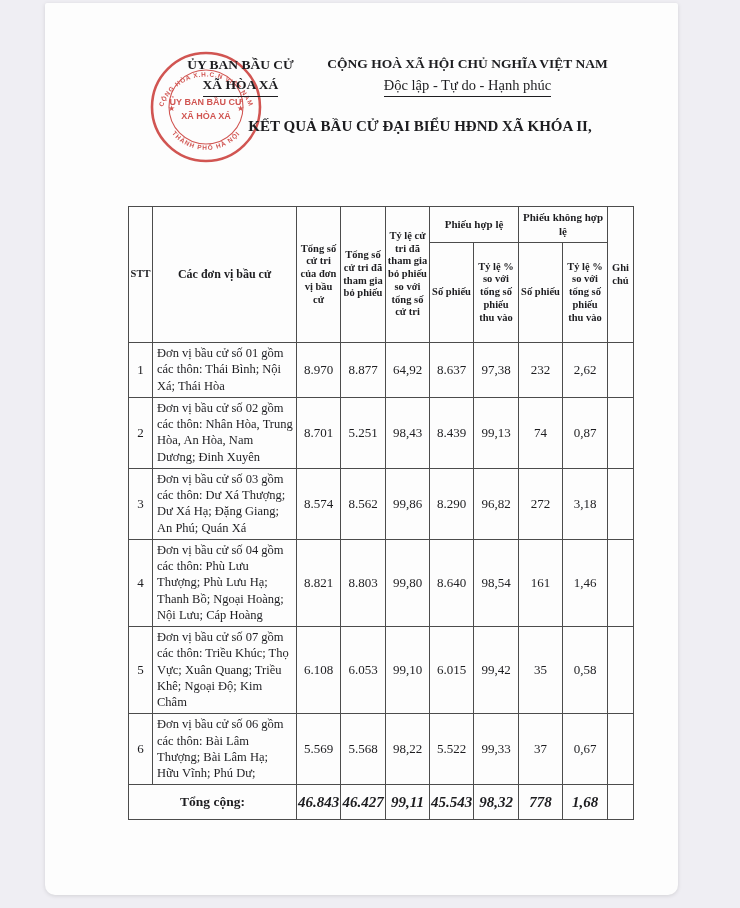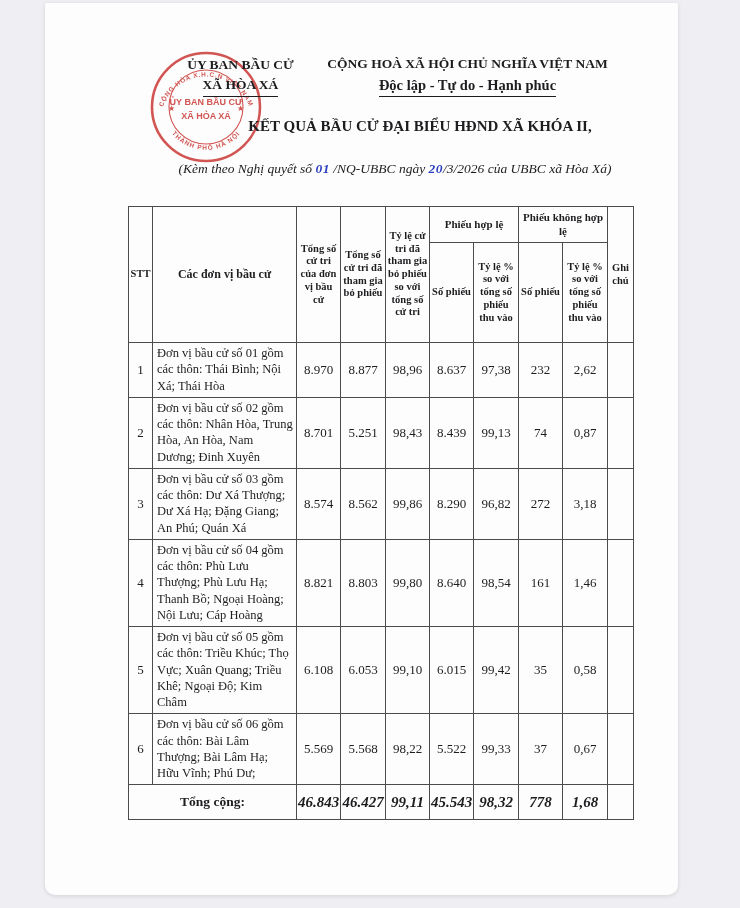--- a/index.html
+++ b/index.html
@@ -24,21 +24,21 @@
   }
   .org-block .u2 {
     display:inline-block; padding-bottom:2px; border-bottom:1.2px solid #1d1d20;
   }
   .national-block {
     position:absolute; left:275px; top:53px; width:295px;
     text-align:center; z-index:3;
   }
   .national-block .n1 { font-weight:bold; font-size:13.5px; }
   .national-block .n2 {
-    font-weight:bold; font-size:14.5px; margin-top:5px;
+    font-weight:normal; font-size:14.5px; margin-top:5px;
     display:inline-block; padding-bottom:2px; border-bottom:1.3px solid #1d1d20;
   }
   
   .stamp {
     position:absolute; left:103px; top:46px; width:116px; height:116px;
     z-index:2; mix-blend-mode:multiply; opacity:0.92;
   }
   
   .title-block {
     position:absolute; left:150px; top:113px; width:450px;
@@ -104,21 +104,20 @@
 
   <div class="national-block">
     <div class="n1">CỘNG HOÀ XÃ HỘI CHỦ NGHĨA VIỆT NAM</div>
     <div><span class="n2">Độc lập - Tự do - Hạnh phúc</span></div>
   </div>
 
   <div class="title-block">
     <div>KẾT QUẢ BẦU CỬ ĐẠI BIỂU HĐND XÃ KHÓA II,</div>
   </div>
 
-  <div class="subtitle"><span>(Kèm theo Nghị quyết số </span><span class="hand">01</span><span> /NQ-UBBC ngày </span><span class="hand">20</span><span>/3/2026 của UBBC xã Hòa Xá)</span></div>
 
   <table class="results">
     <colgroup>
       <col style="width:24px">
         <col style="width:144px">
         <col style="width:44px">
         <col style="width:45px">
         <col style="width:44px">
       <col style="width:44px">
         <col style="width:45px">
@@ -143,21 +142,21 @@
         <th>Số phiếu</th>
         <th>Tỷ lệ % so với tổng số phiếu thu vào</th>
       </tr>
     </thead>
     <tbody>
         <tr>
     <td class="num">1</td>
     <td class="unit">Đơn vị bầu cử số 01 gồm các thôn: Thái Bình; Nội Xá; Thái Hòa</td>
     <td class="num">8.970</td>
     <td class="num">8.877</td>
-    <td class="num">98,96</td>
+    <td class="num">64,92</td>
     <td class="num">8.637</td>
     <td class="num">97,38</td>
     <td class="num">232</td>
     <td class="num">2,62</td>
     <td class="num"></td>
   </tr>
         <tr>
     <td class="num">2</td>
     <td class="unit">Đơn vị bầu cử số 02 gồm các thôn: Nhân Hòa, Trung Hòa, An Hòa, Nam Dương; Đinh Xuyên</td>
     <td class="num">8.701</td>
@@ -188,21 +187,21 @@
     <td class="num">8.803</td>
     <td class="num">99,80</td>
     <td class="num">8.640</td>
     <td class="num">98,54</td>
     <td class="num">161</td>
     <td class="num">1,46</td>
     <td class="num"></td>
   </tr>
         <tr>
     <td class="num">5</td>
-    <td class="unit">Đơn vị bầu cử số 05 gồm các thôn: Triều Khúc; Thọ Vực; Xuân Quang; Triều Khê; Ngoại Độ; Kim Châm</td>
+    <td class="unit">Đơn vị bầu cử số 07 gồm các thôn: Triều Khúc; Thọ Vực; Xuân Quang; Triều Khê; Ngoại Độ; Kim Châm</td>
     <td class="num">6.108</td>
     <td class="num">6.053</td>
     <td class="num">99,10</td>
     <td class="num">6.015</td>
     <td class="num">99,42</td>
     <td class="num">35</td>
     <td class="num">0,58</td>
     <td class="num"></td>
   </tr>
         <tr>

